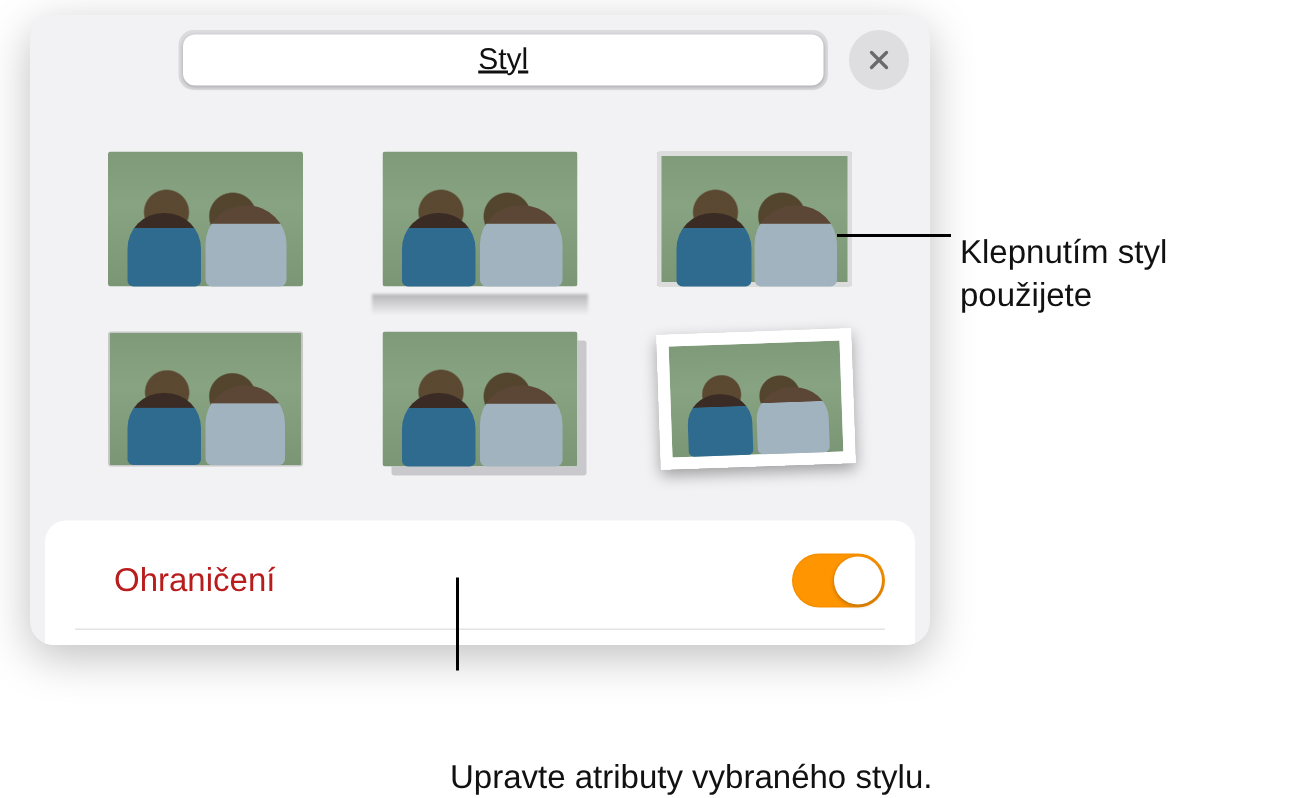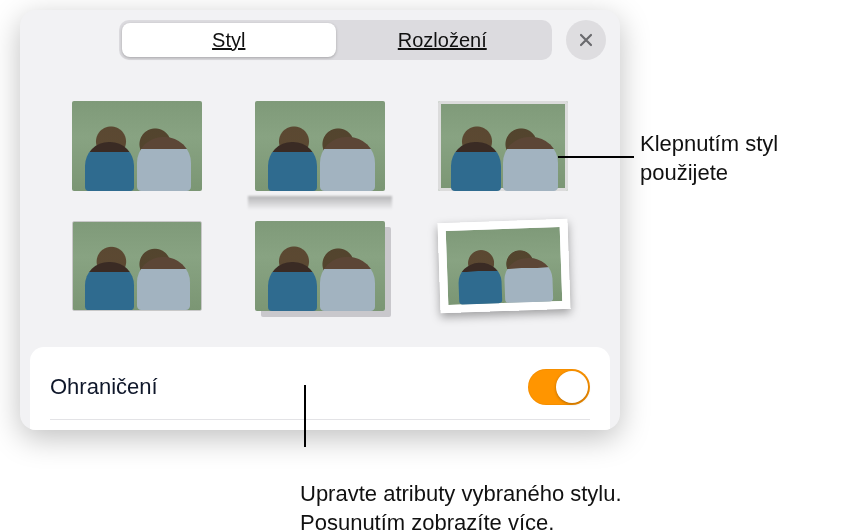--- a/index.html
+++ b/index.html
@@ -168,21 +168,22 @@
     }
     .control-row {
       display: flex;
       align-items: center;
       justify-content: space-between;
       padding-bottom: 14px;
       border-bottom: 1px solid #e3e3e6;
     }
     .control-label {
       font-size: 22px;
-      color: #0f172a;
+      color: #b91c1c;
+      margin-left: 26px;
     }
 
     .switch {
       width: 62px;
       height: 36px;
       border-radius: 18px;
       background: #ff9500;
       position: relative;
       cursor: pointer;
       box-shadow: inset 0 0 0 1px rgba(0,0,0,0.04);
@@ -197,40 +198,40 @@
       border-radius: 50%;
       box-shadow: 0 1px 3px rgba(0,0,0,0.3);
     }
 
     
     .callout {
       position: absolute;
       font-size: 22px;
       color: #111;
       line-height: 1.3;
+      margin-top: 24px;
     }
     .callout-1 { left: 640px; top: 130px; width: 210px; }
     .callout-2 { left: 300px; top: 480px; width: 420px; }
 
     .leader {
       position: absolute;
       background: #000;
     }
     .leader-1 { left: 558px; top: 156px; width: 76px; height: 1.5px; }
     .leader-2v { left: 304px; top: 385px; width: 1.5px; height: 62px; }
   </style>
 </head>
 <body>
 
 <div class="panel">
 
   <div class="header-row">
     <div class="segmented">
       <button class="seg active">Styl</button>
-      <button class="seg">Rozložení</button>
     </div>
     <button class="close-btn">
       <svg viewBox="0 0 16 16" fill="none">
         <path d="M3 3 L13 13 M13 3 L3 13" stroke-width="2.2" stroke-linecap="round"></path>
       </svg>
     </button>
   </div>
 
   <div class="styles-area">
     <div class="styles-grid">

